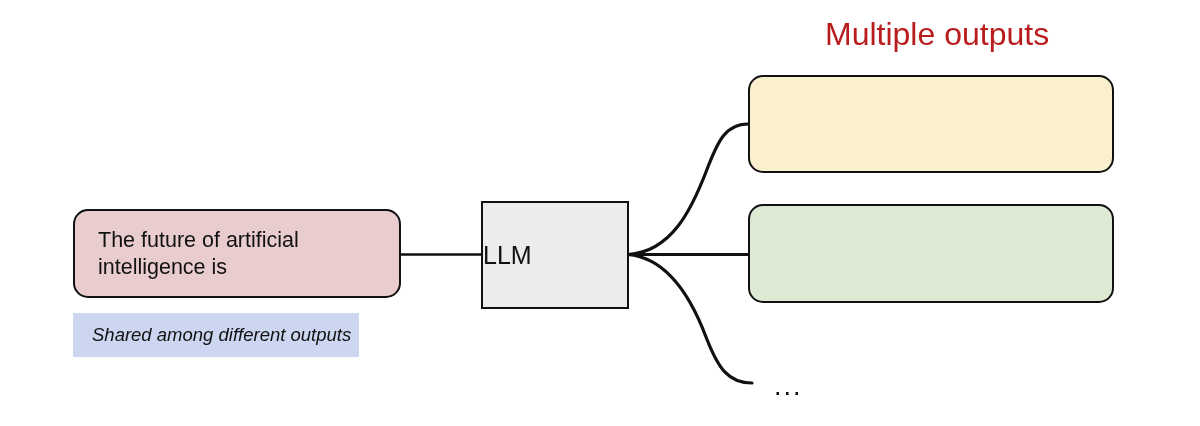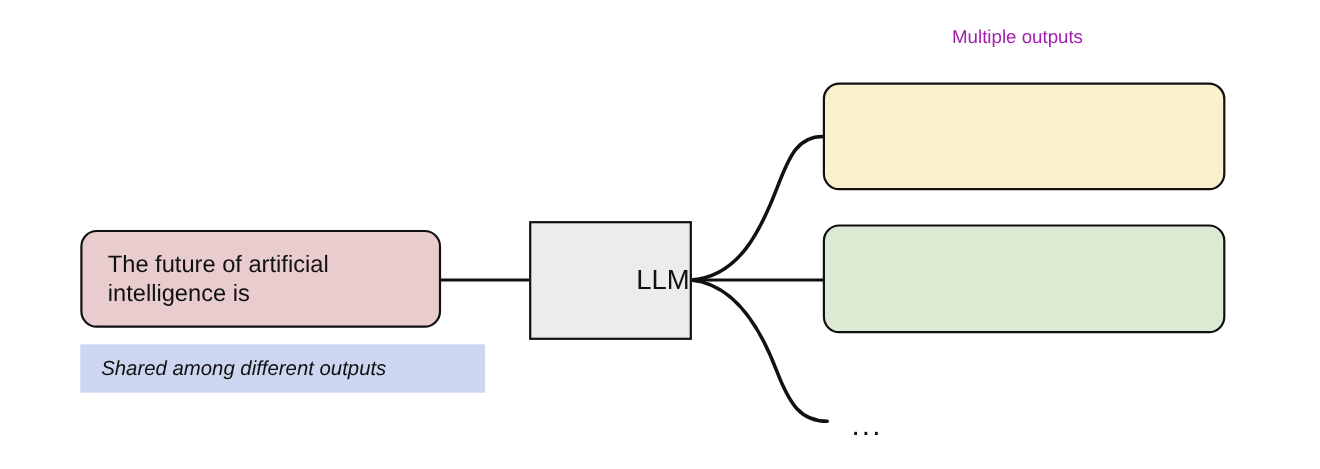--- a/index.html
+++ b/index.html
@@ -23,23 +23,23 @@
   .edges {
     position: absolute;
     left: 0;
     top: 0;
     width: 1200px;
     height: 426px;
     pointer-events: none;
   }
   .label {
     position: absolute;
-    font-size: 17px;
+    font-size: 32px;
     line-height: 28px;
-    color: #a21caf;
+    color: #b91c1c;
     white-space: nowrap;
     text-align: center;
   }
   .node {
     position: absolute;
     box-sizing: border-box;
     border: 2.6px solid #111111;
     display: flex;
     align-items: center;
   }
@@ -69,21 +69,21 @@
     height: 89px;
     background: #e9ccce;
     padding: 0 0 0 23px;
   }
   #llm-node {
     left: 481px;
     top: 201px;
     width: 148px;
     height: 108px;
     background: #ececec;
-    justify-content: flex-end;
+    justify-content: flex-start;
   }
   #llm-node .node-text {
     font-size: 25px;
   }
   #output-node-1 {
     left: 748px;
     top: 75px;
     width: 366px;
     height: 98px;
     background: #faf0cd;
@@ -92,21 +92,21 @@
     left: 748px;
     top: 204px;
     width: 366px;
     height: 99px;
     background: #dde9d2;
   }
   #shared-note {
     position: absolute;
     left: 73px;
     top: 313px;
-    width: 368px;
+    width: 286px;
     height: 44px;
     background: #ccd6f0;
     display: flex;
     align-items: center;
     padding-left: 19px;
     box-sizing: border-box;
   }
   #shared-note .note-text {
     font-style: italic;
     font-size: 18.5px;

